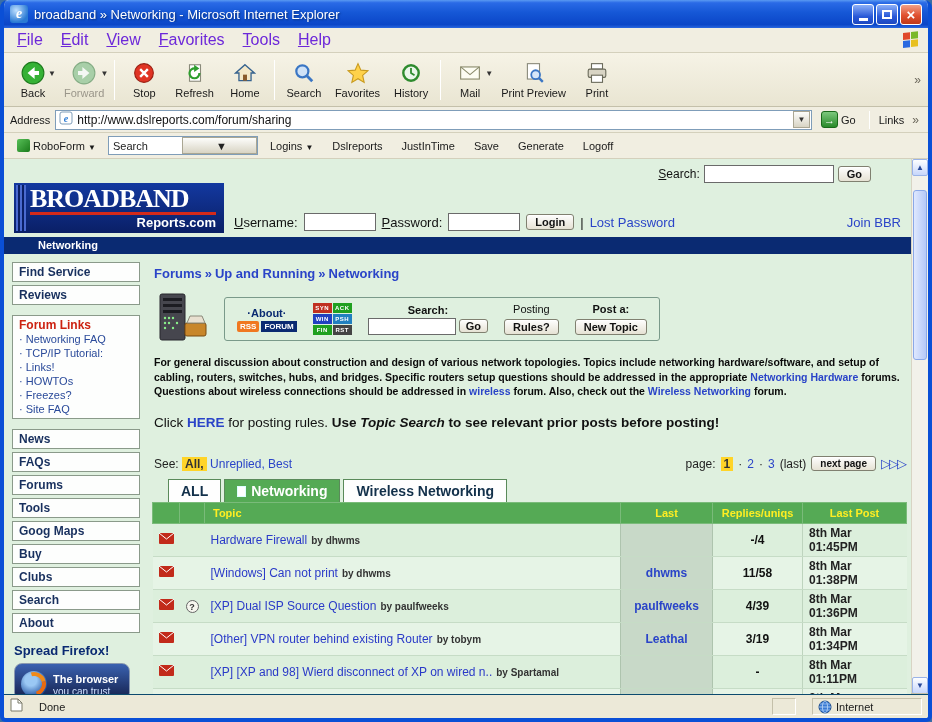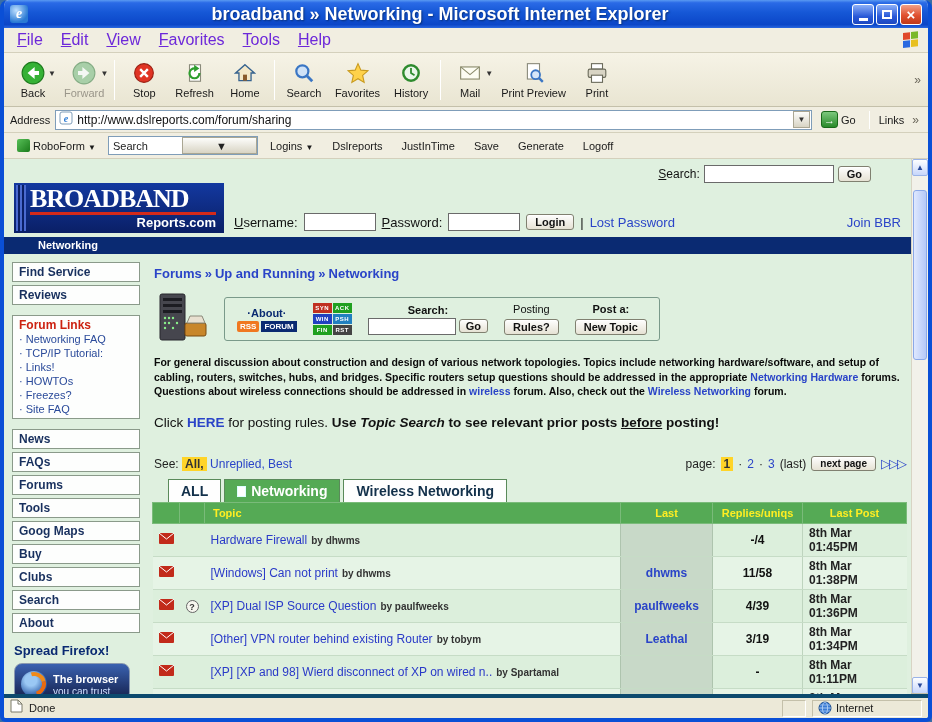--- a/index.html
+++ b/index.html
@@ -6,21 +6,21 @@
   html,body{width:932px;height:722px;overflow:hidden;}
   body{font-family:"Liberation Sans",sans-serif;background:#3a6ea5;}
   .win{width:932px;height:722px;display:flex;flex-direction:column;background:#ece9d8;
        border:4px solid #0a4fd6;border-top:0;border-radius:8px 8px 6px 6px;overflow:hidden;}
   
   .titlebar{flex:0 0 28px;display:flex;align-items:center;gap:6px;padding:0 6px;
     background:linear-gradient(180deg,#5a9af2 0%,#2a6ae6 10%,#1557d6 45%,#0b46c8 88%,#2a68e0 100%);
     border-radius:5px 5px 0 0;}
   .ie-ico{width:18px;height:18px;border-radius:3px;background:radial-gradient(circle at 35% 30%,#bfe0ff,#2a7ad4 70%);
     color:#fff;font:bold italic 14px "Liberation Serif",serif;display:flex;align-items:center;justify-content:center;}
-  .title{flex:1;color:#fff;font-weight:bold;font-size:18px;text-shadow:1px 1px 2px #08307a;white-space:nowrap;overflow:hidden;text-align:center;}
+  .title{flex:1;color:#fff;font-weight:normal;font-size:13px;text-shadow:1px 1px 2px #08307a;white-space:nowrap;overflow:hidden;}
   .winbtns{display:flex;gap:2px;}
   .wbtn{width:22px;height:21px;border:1px solid #fff;border-radius:3px;color:#fff;font-weight:bold;font-size:13px;
     display:flex;align-items:center;justify-content:center;line-height:1;}
   .minb,.maxb{background:linear-gradient(180deg,#8cb0f8,#2a5ad8 60%,#1e48c0);}
   .minb i{display:block;width:9px;height:3px;background:#fff;margin-top:10px;}
   .maxb i{display:block;width:10px;height:9px;border:2px solid #fff;}
   .closeb{background:linear-gradient(180deg,#f0a088,#e05030 55%,#c03818);font-size:15px;}
   
   .menubar{flex:0 0 24px;display:flex;align-items:center;padding:0 4px;background:#f1eee1;border-bottom:1px solid #d4d0bc;}
   .mitem{font-size:16px;padding:3px 9px;color:#6d28d9;}
@@ -51,21 +51,21 @@
   .rficon{width:13px;height:13px;border-radius:2px;background:linear-gradient(135deg,#58c058,#1a7a1a);display:inline-block;margin-right:3px;vertical-align:-2px;}
   
   .content{flex:1;display:flex;min-height:0;}
   .pagearea{flex:1;background:#dff0df;overflow:hidden;position:relative;min-width:0;}
   
   .vscroll{flex:0 0 17px;display:flex;flex-direction:column;background:#f2f1ea;border-left:1px solid #d8d4c4;}
   .sarrow{flex:0 0 17px;background:linear-gradient(180deg,#fdfeff,#c7d6fb);border:1px solid #9ab3e8;border-radius:2px;color:#2a4a9a;font-size:8px;display:flex;align-items:center;justify-content:center;}
   .strack{flex:1;position:relative;}
   .sthumb{position:absolute;top:14px;left:1px;right:1px;height:170px;border:1px solid #8aa8e8;border-radius:3px;background:linear-gradient(90deg,#dfe8fe,#b4c8f8);}
   
-  .statusbar{flex:0 0 24px;display:flex;align-items:center;gap:6px;padding:0 6px;background:#ece9d8;border-top:4px solid #0c4a6e;box-shadow:0 -1px 0 #c4c0aa;}
+  .statusbar{flex:0 0 24px;display:flex;align-items:center;gap:16px;padding:0 6px;background:#ece9d8;border-top:1px solid #0c4a6e;box-shadow:0 -1px 0 #c4c0aa;}
   .sttext{font-size:11px;color:#1a1a1a;flex:1;}
   .stpanel{width:110px;height:17px;border:1px solid #c4c0aa;border-right-color:#fff;border-bottom-color:#fff;display:flex;align-items:center;gap:4px;padding:0 5px;font-size:11px;color:#1a1a1a;}
   .stpanel.small{width:24px;}
   
   .pghead{position:relative;height:95px;}
   .pgsearch{position:absolute;top:6px;right:40px;display:flex;align-items:center;gap:4px;font-size:12px;color:#111;}
   .txtinput{height:18px;border:1px solid #6a6a6a;background:#fff;font-size:12px;padding:0 3px;font-family:"Liberation Sans",sans-serif;}
   .btn3d{background:linear-gradient(180deg,#fefefe,#e6e2d4);border:1px solid #808070;border-radius:3px;font-size:11px;font-weight:bold;color:#111;padding:1px 8px;box-shadow:inset 0 1px 0 #fff;white-space:nowrap;}
   .logo{position:absolute;left:10px;top:24px;width:210px;background:linear-gradient(180deg,#1338a0,#0a1f66);padding:3px 8px 3px 16px;}
   .logo::before{content:"";position:absolute;left:2px;top:2px;bottom:2px;width:10px;background:repeating-linear-gradient(90deg,#4a6ad0 0 2px,#0a1f66 2px 4px);}
@@ -103,21 +103,21 @@
   .fcol{text-align:center;}
   .fcol .lab{font-size:11px;color:#111;display:block;margin-bottom:2px;}
   .fcol .lab.b{font-weight:bold;}
   .fsearchrow{display:flex;gap:3px;align-items:center;}
   .desc{font-size:10.5px;font-weight:bold;line-height:1.4;color:#0a0a0a;margin:4px 2px 0 2px;}
   .desc a{color:#2a44c8;}
   .note{font-size:13.5px;color:#111;margin:16px 2px 0 2px;}
   .note .here{color:#2a44c8;font-weight:bold;}
   .note .bold{font-weight:bold;}
   .note .ts{font-weight:bold;font-style:italic;}
-  .note .bu{font-weight:bold;text-decoration:underline;}
+  .note .bu{font-weight:bold;}
   .filterrow{display:flex;align-items:center;font-size:12px;color:#222;margin:26px 2px 8px 2px;}
   .hl{background:#ffd428;font-weight:bold;color:#333;padding:0 3px;}
   .pager{margin-left:auto;display:flex;align-items:center;gap:5px;font-size:12px;}
   .arrows{color:#2a44c8;font-size:13px;letter-spacing:-2px;}
   .tabs{display:flex;gap:3px;align-items:flex-end;margin:4px 0 0 16px;}
   .tab{background:#fefefe;border:1px solid #5a8a5a;border-bottom:none;padding:3px 12px;font-size:14px;font-weight:bold;color:#12304a;}
   .tab.active{background:#55aa55;color:#fff;display:flex;gap:5px;align-items:center;}
   .docico{width:9px;height:11px;background:#fff;border:1px solid #dff;display:inline-block;}
   
   .ftable{width:100%;border-collapse:collapse;}

